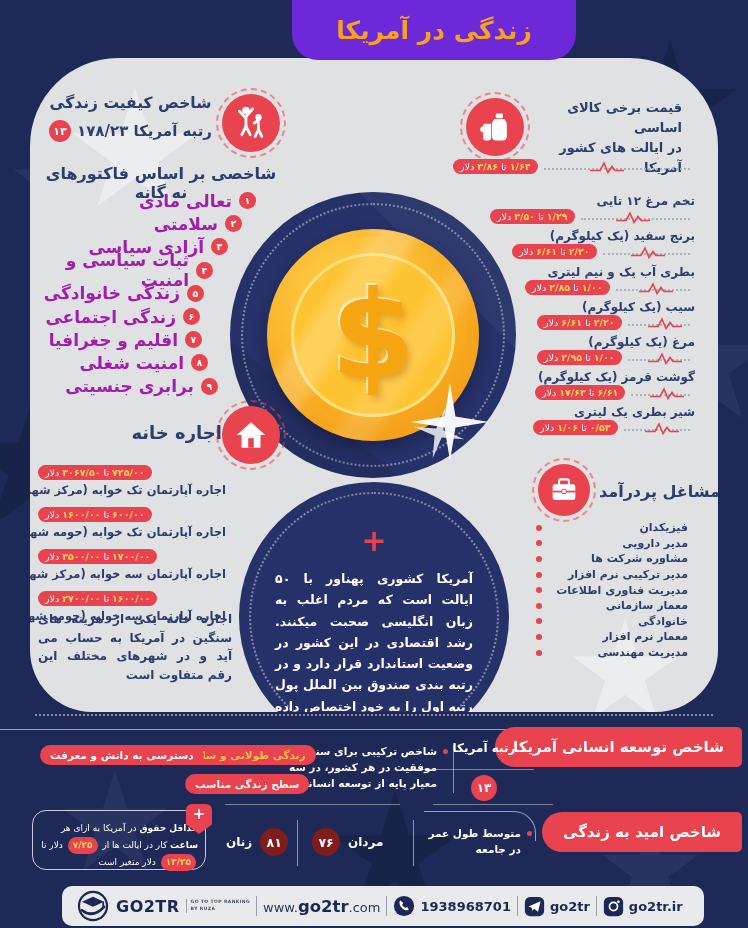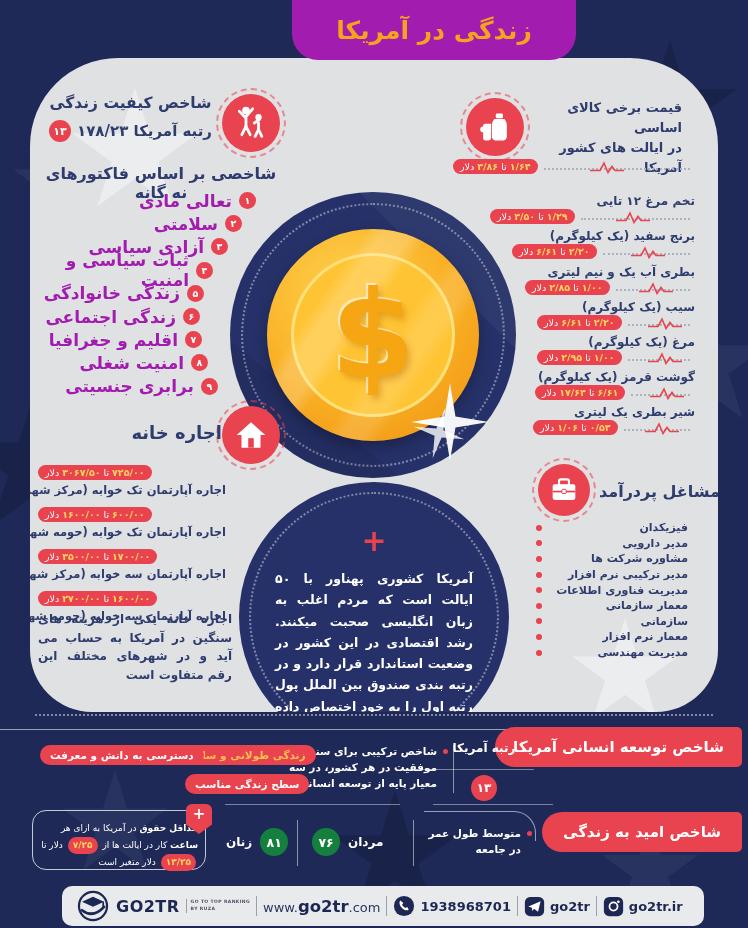--- a/index.html
+++ b/index.html
@@ -7,21 +7,21 @@
   .page{position:relative;width:748px;height:928px;background:#1e2957;overflow:hidden;margin:0 auto;}
   
   .star{position:absolute;clip-path:polygon(50% 0%,61% 35%,98% 35%,68% 57%,79% 91%,50% 70%,21% 91%,32% 57%,2% 35%,39% 35%);}
   .star.s-light{background:rgba(255,255,255,.05);}
   .star.s-dark{background:rgba(0,0,0,.14);}
 
   
   .panel{position:absolute;left:30px;top:58px;width:688px;height:654px;background:#e0e1e3;border-radius:88px 88px 62px 62px;overflow:hidden;}
 
   
-  .title-tab{position:absolute;left:292px;top:0;width:284px;height:60px;background:#a21caf;border-radius:0 0 26px 26px;display:flex;align-items:center;justify-content:center;z-index:6;}
+  .title-tab{position:absolute;left:292px;top:0;width:284px;height:60px;background:#6d28d9;border-radius:0 0 26px 26px;display:flex;align-items:center;justify-content:center;z-index:6;}
   .title-tab .t{color:#f5a21d;font-size:25px;font-weight:bold;direction:rtl;}
 
   
   .ic-ring{position:absolute;border:2px dashed rgba(232,67,78,.55);border-radius:50%;padding:4px;z-index:4;}
   .ic-red{background:#e8434e;border-radius:50%;width:100%;height:100%;display:flex;align-items:center;justify-content:center;}
 
   
   .qol-text{position:absolute;left:18px;top:36px;width:165px;text-align:center;z-index:4;}
   .qol-text .h1{font-size:15.5px;font-weight:bold;color:#2e3c6e;direction:rtl;}
   .qol-line2{display:flex;direction:rtl;align-items:center;justify-content:center;gap:6px;margin-top:8px;}
@@ -109,21 +109,21 @@
   .rank-col .rl{color:#fff;font-size:12px;font-weight:bold;direction:rtl;}
   .big-badge{width:26px;height:26px;border-radius:50%;background:#e8434e;color:#fff;font-size:12px;font-weight:bold;display:flex;align-items:center;justify-content:center;}
   .vdiv{position:absolute;width:1px;background:rgba(255,255,255,.5);}
   .desc{position:absolute;display:flex;direction:rtl;gap:6px;}
   .desc .bullet{width:5px;height:5px;border-radius:50%;background:#e8434e;margin-top:5px;flex:0 0 auto;}
   .desc .dt{color:#fff;font-size:10.5px;font-weight:bold;line-height:1.5;text-align:right;}
   .hdi-pill{position:absolute;background:#e8434e;border-radius:13px;padding:4px 10px;font-size:10.5px;font-weight:bold;color:#fff;direction:rtl;white-space:nowrap;}
   .hdi-pill.hl{color:#ffc14d;}
   .lg-group{position:absolute;display:flex;direction:rtl;align-items:center;gap:8px;}
   .lg-group .gl{color:#fff;font-size:12px;font-weight:bold;}
-  .num-badge{width:28px;height:28px;border-radius:50%;background:#15803d;color:#fff;font-size:12.5px;font-weight:bold;display:flex;align-items:center;justify-content:center;flex:0 0 auto;}
+  .num-badge{width:28px;height:28px;border-radius:50%;background:#7f1d1d;color:#fff;font-size:12.5px;font-weight:bold;display:flex;align-items:center;justify-content:center;flex:0 0 auto;}
   .wage-box{position:absolute;left:32px;top:810px;width:174px;height:60px;border:1.5px solid rgba(255,255,255,.75);border-radius:14px;padding:9px 7px 4px;color:#fff;font-size:9px;line-height:1.9;text-align:right;direction:rtl;}
   .wage-box .bd{font-weight:bold;}
   .inline-pill{display:inline-flex;align-items:center;justify-content:center;background:#e8434e;border-radius:9px;padding:0 5px;color:#ffd45e;font-weight:bold;margin:0 2px;}
   .shield{position:absolute;left:186px;top:804px;width:26px;height:30px;background:#e8434e;border-radius:6px;clip-path:polygon(0 0,100% 0,100% 68%,50% 100%,0 68%);display:flex;align-items:flex-start;justify-content:center;color:#fff;font-size:15px;font-weight:bold;line-height:20px;}
 
   
   .footer{position:absolute;left:62px;top:886px;width:642px;height:40px;background:#e9eaec;border-radius:10px;display:flex;align-items:center;padding:0 14px;gap:6px;}
   .f-sep{width:1px;height:20px;background:#9aa0ad;flex:0 0 auto;}
   .brand{font-size:16px;font-weight:bold;color:#1d2754;letter-spacing:.5px;}
   .tagline{font-size:4.5px;color:#4a5267;line-height:1.5;border-left:1px solid #9aa0ad;padding-left:4px;font-weight:bold;letter-spacing:.4px;}
@@ -499,21 +499,21 @@
           <span class="j-lbl">مدیریت فناوری اطلاعات</span>
           <span class="j-dot"></span>
         </div>
 
         <div class="j-row">
           <span class="j-lbl">معمار سازمانی</span>
           <span class="j-dot"></span>
         </div>
 
         <div class="j-row">
-          <span class="j-lbl">سازمانی</span>
+          <span class="j-lbl">خانوادگی</span>
           <span class="j-dot"></span>
         </div>
 
         <div class="j-row">
           <span class="j-lbl">معمار نرم افزار</span>
           <span class="j-dot"></span>
         </div>
 
         <div class="j-row">
           <span class="j-lbl">مدیریت مهندسی</span>

